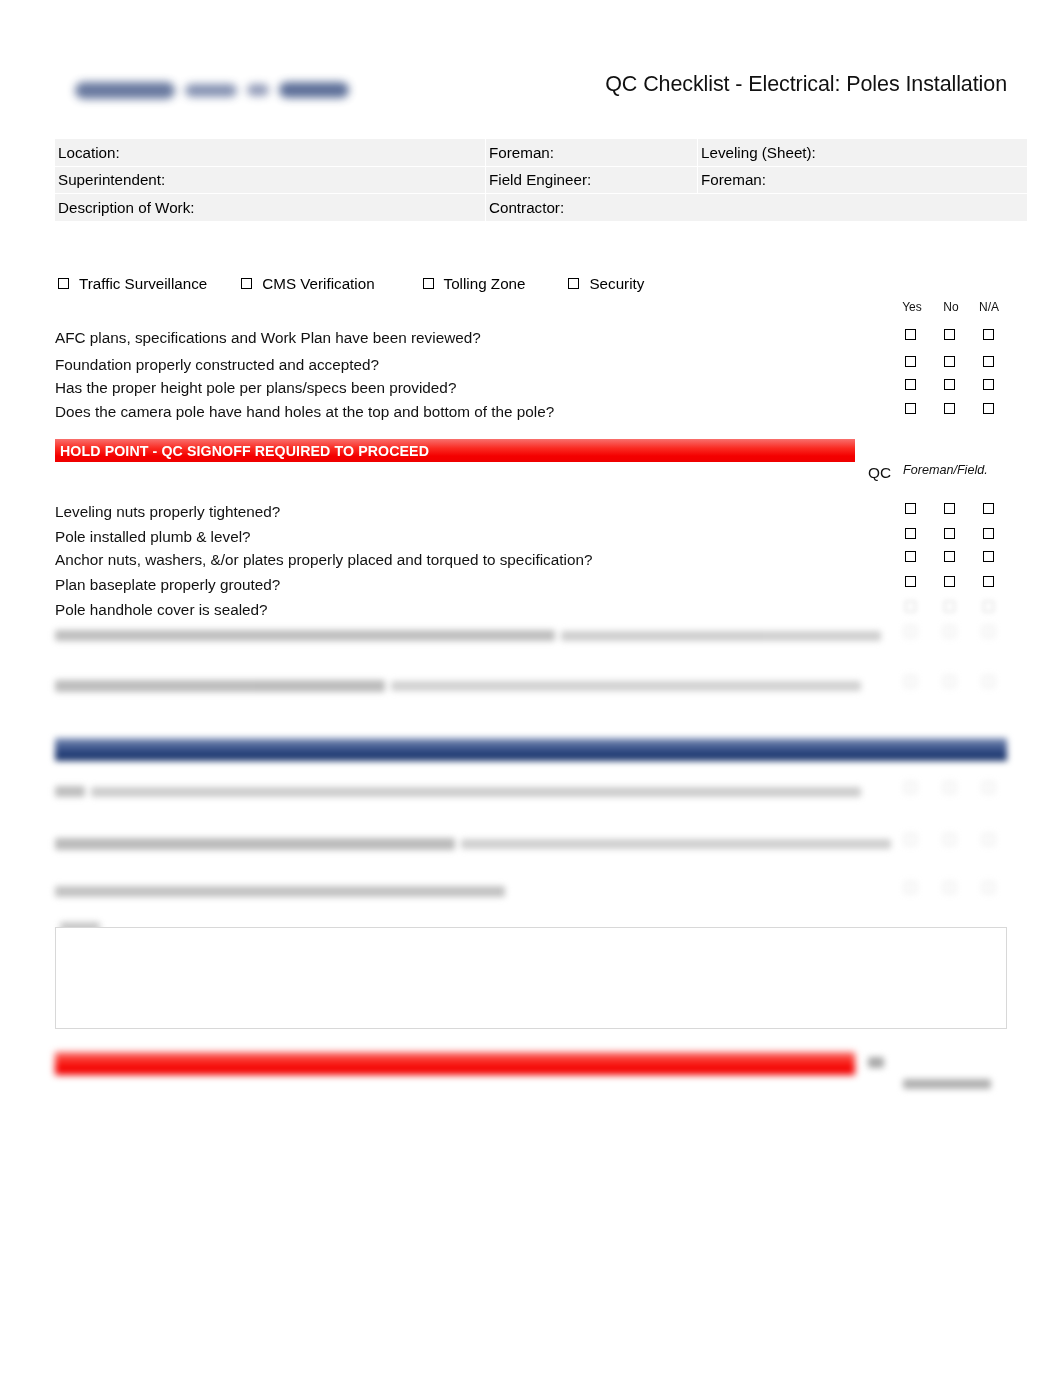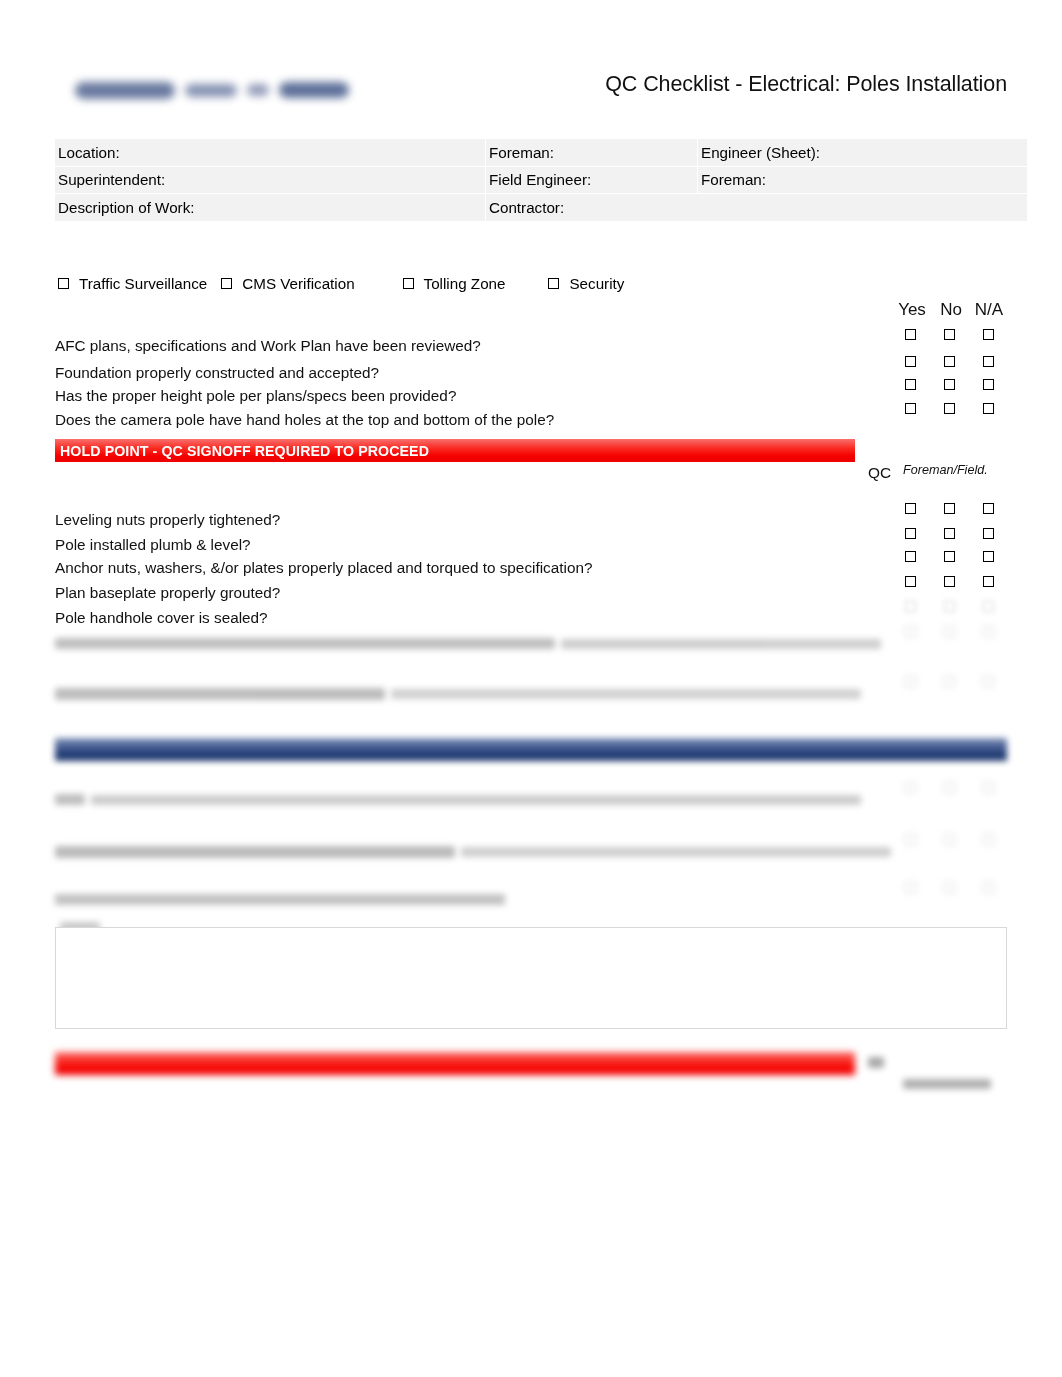--- a/index.html
+++ b/index.html
@@ -158,38 +158,38 @@
     background: #ffffff;
     box-sizing: border-box;
     flex: 0 0 auto;
   }
   .type-item .cb { margin-right: 10px; }
 
   
   .ynheader {
     position: absolute;
     top: 300px;
-    font-size: 17px;
+    font-size: 12px;
     color: #111111;
     text-align: center;
     width: 30px;
   }
 
   
   .qrow {
     position: absolute;
     left: 55px;
     width: 952px;
     font-size: 15.3px;
     color: #111111;
   }
   .qtext {
     position: absolute;
     left: 0;
-    top: 12px;
+    top: 4px;
     white-space: nowrap;
   }
   .qboxes .cb {
     position: absolute;
     top: 4px;
   }
   .qrow.blurred { filter: blur(3.3px); }
   .qrow.blurred .qtext {
     color: #9a9a9a;
     opacity: 0.75;
@@ -266,41 +266,41 @@
       <span class="logo-word-c"></span>
     </div>
     <div class="doc-title">QC Checklist - Electrical: Poles Installation</div>
   </div>
 
   <table class="info-table">
     <tbody>
         <tr>
       <td style="width:424px">Location:</td>
       <td style="width:205px">Foreman:</td>
-      <td style="width:323px">Engineer (Sheet):</td>
+      <td style="width:323px">Leveling (Sheet):</td>
     </tr>
     <tr>
       <td style="width:365px">Superintendent:</td>
       <td style="width:328px">Field Engineer:</td>
       <td>Foreman:</td>
     </tr>
     <tr>
       <td style="width:547px">Description of Work:</td>
       <td colspan="2">Contractor:</td>
     </tr>
   </tbody>
     </table>
 
 
   <div class="type-row">
     <span class="type-item" style="margin-left:3px">
       <span class="cb"></span>
       <span>Traffic Surveillance</span>
     </span>
-    <span class="type-item" style="margin-left:14px">
+    <span class="type-item" style="margin-left:34px">
       <span class="cb"></span>
       <span>CMS Verification</span>
     </span>
     <span class="type-item" style="margin-left:48px">
       <span class="cb"></span>
       <span>Tolling Zone</span>
     </span>
     <span class="type-item" style="margin-left:43px">
       <span class="cb"></span>
       <span>Security</span>

